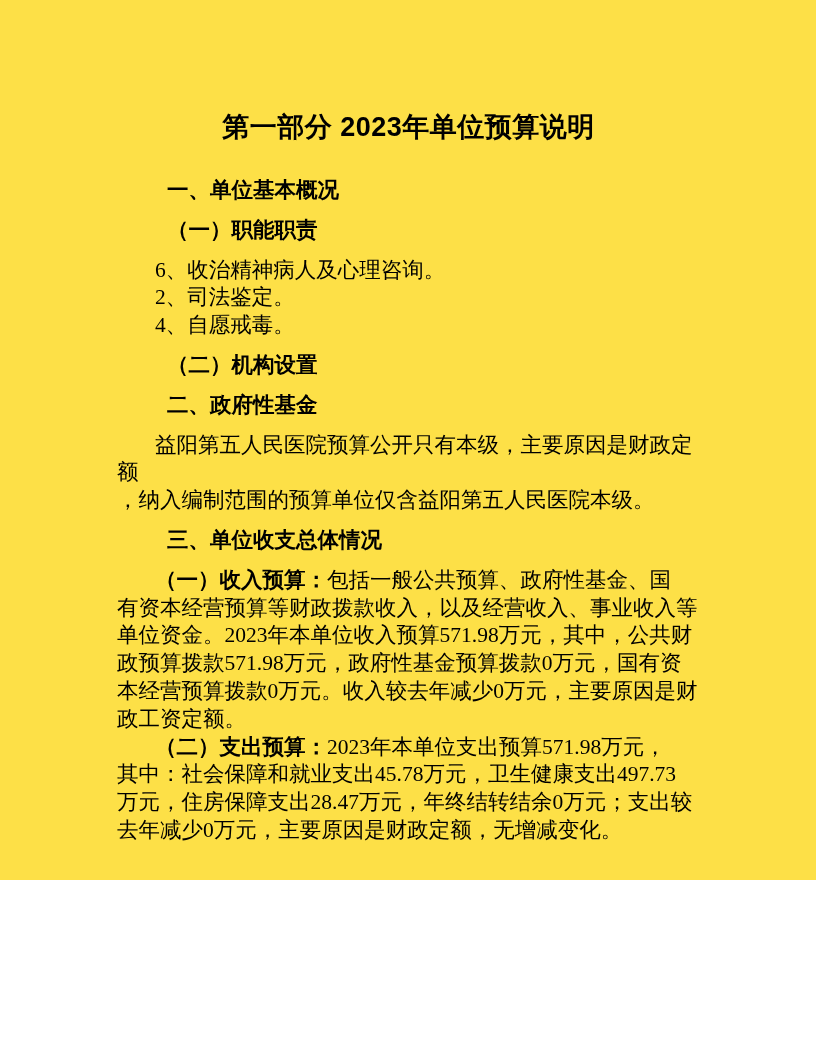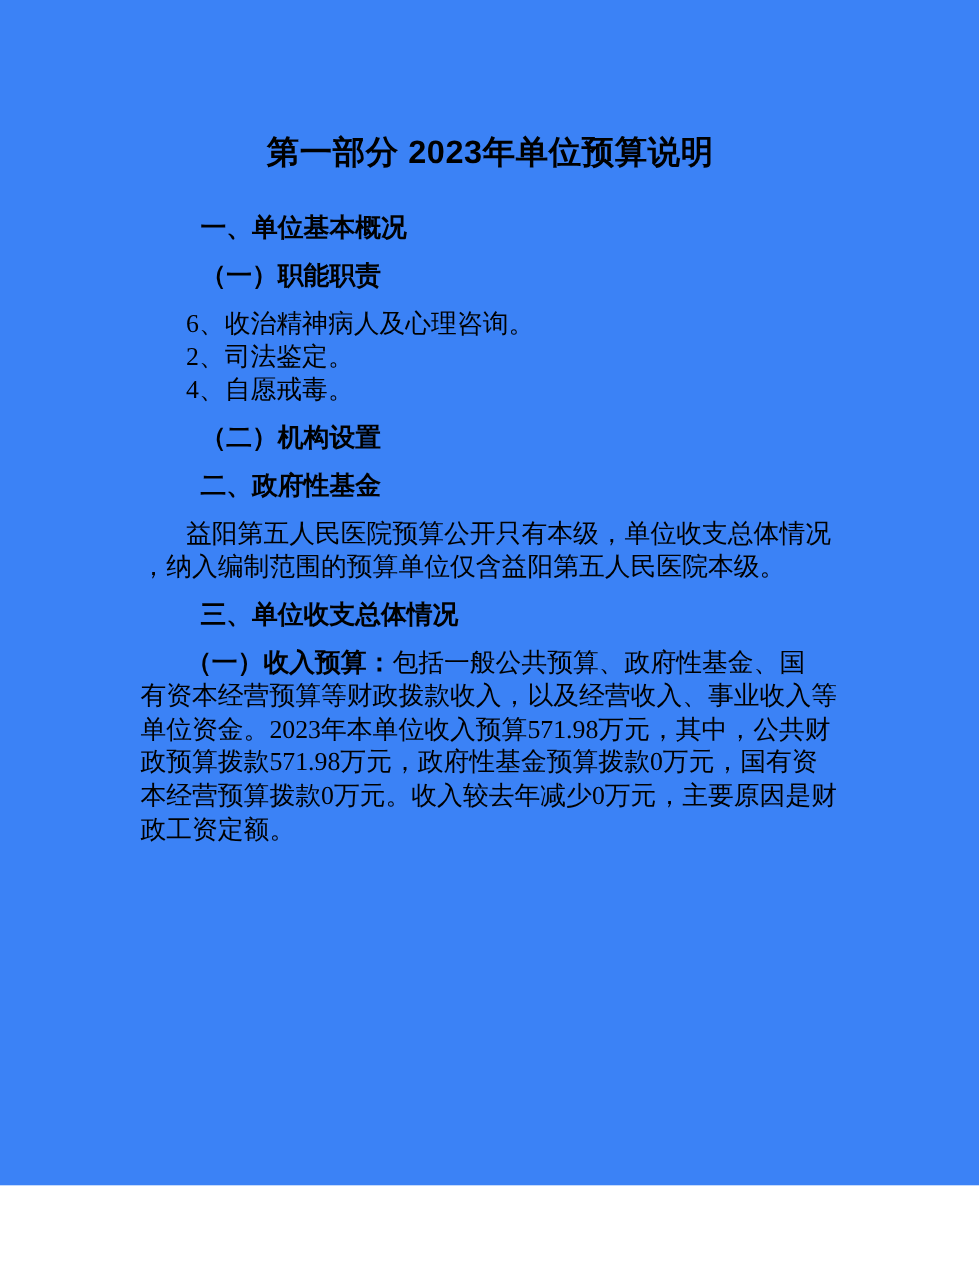--- a/index.html
+++ b/index.html
@@ -1,20 +1,20 @@
 <!DOCTYPE html>
 <html lang="zh"><head>
 <meta charset="utf-8">
 <style>
   html, body { margin: 0; padding: 0; background: #ffffff; }
   .page {
     position: relative;
     width: 816px;
-    height: 988px;
-    background: #3b82f6;
+    height: 880px;
+    background: #fde047;
     overflow: hidden;
   }
   .content {
     position: absolute;
     left: 117px;
     top: 107px;
     width: 583px;
     color: #000000;
   }
   .doc-title {
@@ -62,27 +62,31 @@
     <h2 class="heading">一、单位基本概况</h2>
     <h3 class="heading">（一）职能职责</h3>
 
     <p class="para">6、收治精神病人及心理咨询。</p>
     <p class="para">2、司法鉴定。</p>
     <p class="para">4、自愿戒毒。</p>
 
     <h3 class="heading">（二）机构设置</h3>
 
     <h2 class="heading">二、政府性基金</h2>
-    <p class="para">益阳第五人民医院预算公开只有本级，单位收支总体情况
+    <p class="para">益阳第五人民医院预算公开只有本级，主要原因是财政定额
 ，纳入编制范围的预算单位仅含益阳第五人民医院本级。</p>
 
     <h2 class="heading">三、单位收支总体情况</h2>
 
     <p class="para"><b class="lead">（一）收入预算：</b><span>包括一般公共预算、政府性基金、国
 有资本经营预算等财政拨款收入，以及经营收入、事业收入等
 单位资金。2023年本单位收入预算571.98万元，其中，公共财
 政预算拨款571.98万元，政府性基金预算拨款0万元，国有资
 本经营预算拨款0万元。收入较去年减少0万元，主要原因是财
 政工资定额。</span></p>
 
+    <p class="para"><b class="lead">（二）支出预算：</b><span>2023年本单位支出预算571.98万元，
+其中：社会保障和就业支出45.78万元，卫生健康支出497.73
+万元，住房保障支出28.47万元，年终结转结余0万元；支出较
+去年减少0万元，主要原因是财政定额，无增减变化。</span></p>
 
   </div>
 </div>
 
 </body></html>

